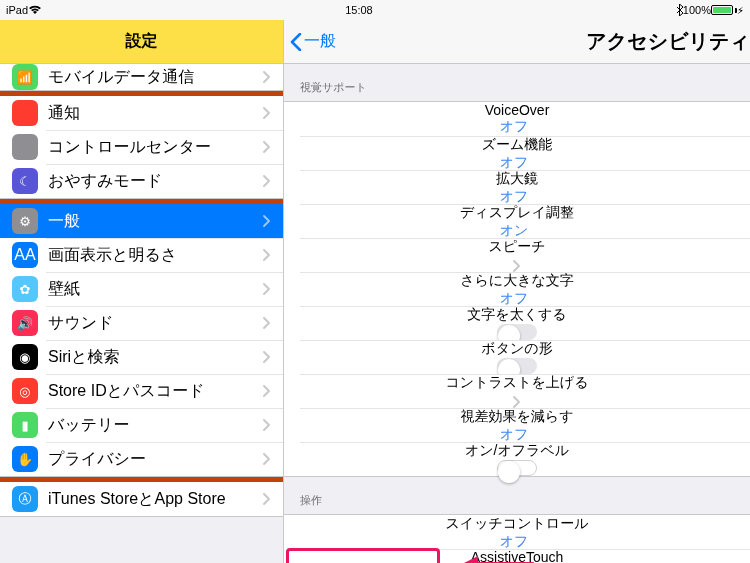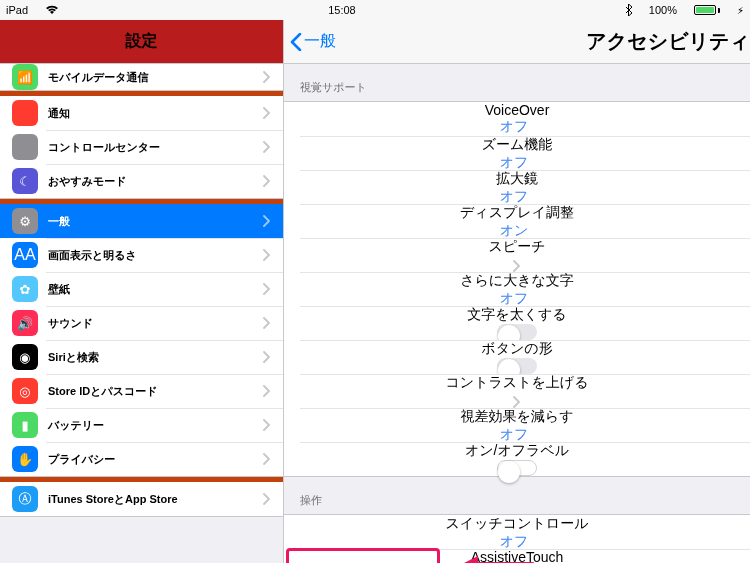--- a/index.html
+++ b/index.html
@@ -1,37 +1,37 @@
 <!DOCTYPE html>
 <html><head>
 <meta charset="utf-8">
 <style>
 * { margin: 0; padding: 0; box-sizing: border-box; font-family: -apple-system, "Helvetica Neue", Arial, sans-serif; }
 body { width: 750px; height: 563px; background: #efeff4; overflow: hidden; position: relative; }
 .statusbar { height: 20px; display: flex; align-items: center; justify-content: space-between; padding: 0 6px; font-size: 11px; color: #000; background: #f7f7f8; }
-.sb-left, .sb-right { display: flex; align-items: center; gap: 17px; }
+.sb-left, .sb-right { display: flex; align-items: center; gap: 0; }
 .wifi-icon svg, .bt-icon svg { display: block; }
 .battery { display: inline-flex; align-items: center; gap: 2px; }
 .battery-body { width: 22px; height: 10px; border: 1px solid #000; border-radius: 2px; position: relative; }
 .battery-fill { position: absolute; inset: 1px; background: #4cd964; border-radius: 1px; }
 .battery-tip { width: 2px; height: 5px; background: #000; border-radius: 0 1px 1px 0; }
 .columns { display: flex; height: calc(100% - 20px); }
 .col-left { width: 284px; border-right: 1px solid #c8c7cc; background: #efeff4; display: flex; flex-direction: column; }
 .col-right { flex: 1; background: #efeff4; display: flex; flex-direction: column; }
-.left-header { height: 44px; display: flex; align-items: center; justify-content: center; background: #b91c1c; border-bottom: 1px solid #c8c7cc; font-size: 16px; font-weight: 600; }
+.left-header { height: 44px; display: flex; align-items: center; justify-content: center; background: #fde047; border-bottom: 1px solid #c8c7cc; font-size: 16px; font-weight: 600; }
 .right-header { height: 44px; display: flex; align-items: center; background: #f7f7f8; border-bottom: 1px solid #c8c7cc; position: relative; }
 .back-btn { display: flex; align-items: center; color: #007aff; font-size: 16px; padding-left: 6px; gap: 2px; }
 .right-title { position: absolute; left: 0; right: 0; text-align: right; font-size: 20px; font-weight: 600; pointer-events: none; }
 .scroll { overflow-y: auto; flex: 1; }
 .group { background: #fff; border-top: 5px solid #c2410c; border-bottom: 1px solid #c8c7cc; }
 .group.first { margin-top: 0; border-top: none; }
 .row { display: flex; align-items: center; height: 34px; padding: 0 12px; background: #fff; position: relative; }
 .row + .row::before { content: ""; position: absolute; left: 46px; right: 0; top: 0; height: 1px; background: #c8c7cc; transform: scaleY(0.5); }
 .row .icon { width: 26px; height: 26px; border-radius: 6px; margin-right: 10px; flex-shrink: 0; display: flex; align-items: center; justify-content: center; }
-.row .label { flex: 1; font-size: 11px; color: #000; font-weight: bold; }
+.row .label { flex: 1; font-size: 16px; color: #000; }
 .row .chev { color: #c7c7cc; }
 .row.selected { background: #007aff; color: #fff; }
 .row.selected .label { color: #fff; }
 .row.selected .chev { color: #fff; opacity: 0.6; }
 .row.cut { height: 26px; }
 .section-header { font-size: 11px; color: #6d6d72; padding: 16px 16px 6px; }
 .drow { display: flex; align-items: center; height: 34px; padding: 0 16px; background: #fff; position: relative; flex-direction: column; }
 .drow + .drow::before { content: ""; position: absolute; left: 16px; right: 0; top: 0; height: 1px; background: #c8c7cc; transform: scaleY(0.5); }
 .drow .dlabel { flex: 1; font-size: 14px; color: #000; }
 .drow .dval { font-size: 14px; color: #3b82f6; margin-right: 6px; }

